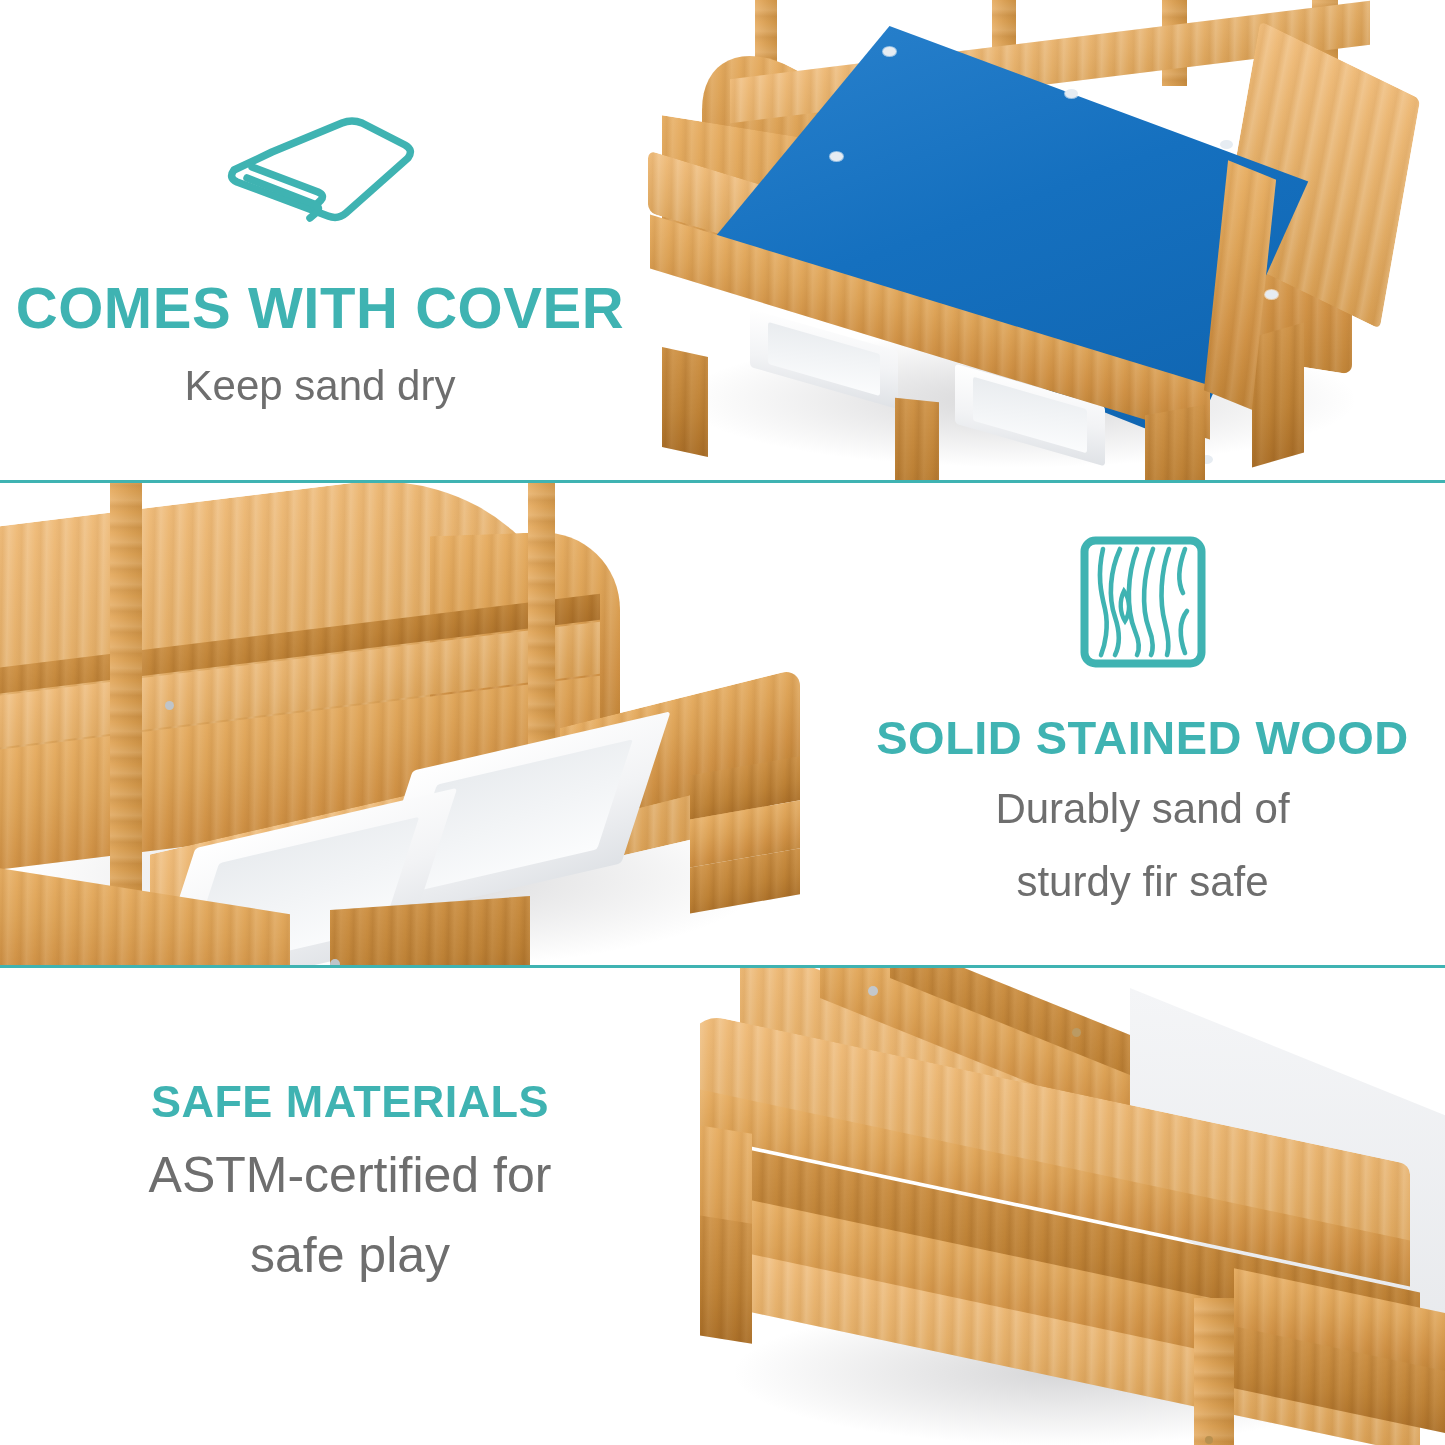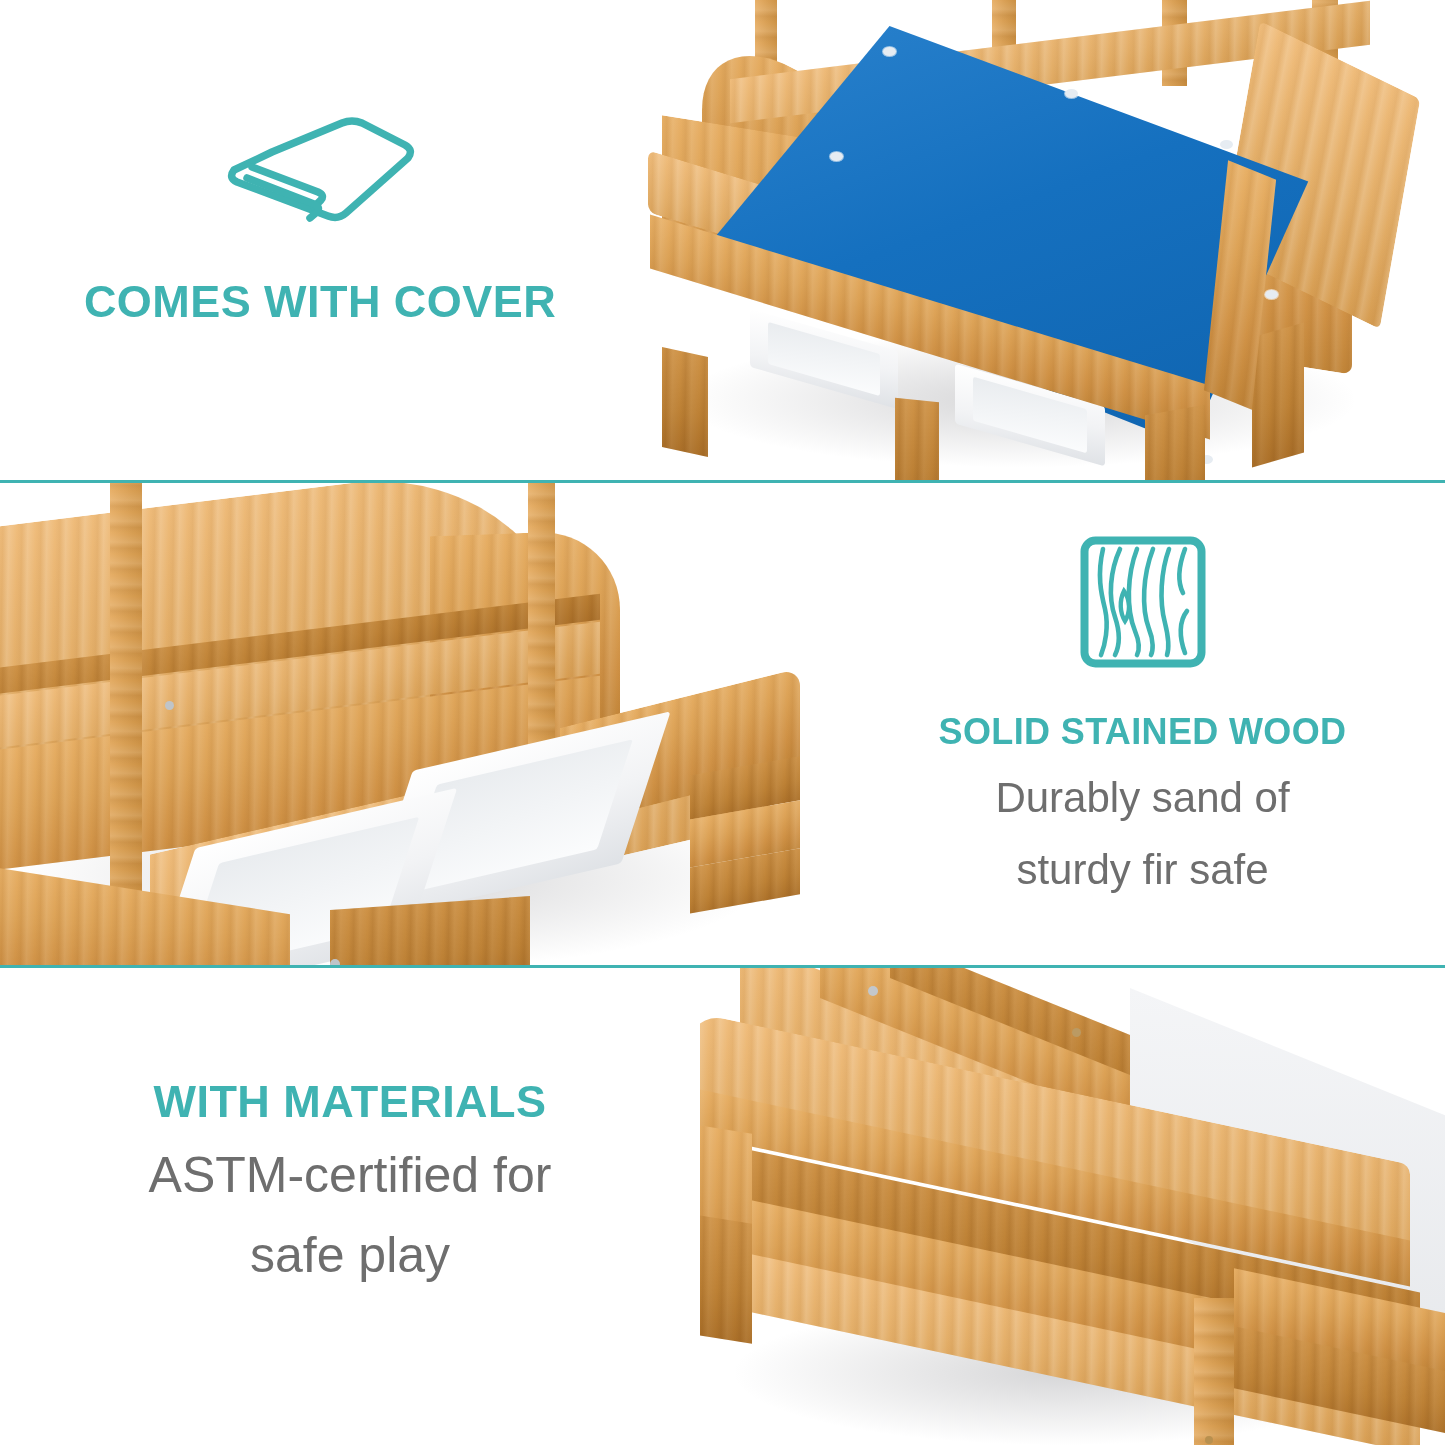--- a/index.html
+++ b/index.html
@@ -40,26 +40,26 @@
     white-space:nowrap;
   }
   .feature-sub {
     color:#6e6e6e;
     font-weight:300;
     line-height:1.20;
   }
 
   
   #feature-1 { width:640px; padding-top:112px; }
-  #feature-1 .feature-title { font-size:45px; margin-top:38px; }
+  #feature-1 .feature-title { font-size:58px; margin-top:38px; }
   #feature-1 .feature-sub   { font-size:42px; margin-top:22px; }
 
   
   #feature-2 { width:605px; margin-left:auto; padding-top:52px; }
-  #feature-2 .feature-title { font-size:36px; margin-top:40px; }
+  #feature-2 .feature-title { font-size:47px; margin-top:40px; }
   #feature-2 .feature-sub   { font-size:42px; margin-top:22px; }
 
   
   #feature-3 { width:700px; padding-top:68px; }
   #feature-3 .feature-title { font-size:45px; margin-top:42px; }
   #feature-3 .feature-sub   { font-size:50px; margin-top:20px; }
 
   
   .photo { position:relative; overflow:hidden; background:#fff; flex:1 1 auto; }
 
@@ -129,20 +129,21 @@
 
     <div class="feature-text" id="feature-1">
       <span class="feature-icon">
         <svg width="196" height="124" viewBox="0 0 196 124" fill="none">
           <path d="M50 40 L120 11 Q130 7 140 11 L183 33 Q192 38 186 46 L124 101 Q116 108 106 104 L15 70 Q6 66 12 58 Z" stroke="#3fb3b2" stroke-width="7.5" stroke-linejoin="round" fill="none"></path>
           <path d="M30 55 L96 80 Q103 83 99 88 L92 95" stroke="#3fb3b2" stroke-width="7.5" stroke-linecap="round" stroke-linejoin="round" fill="none"></path>
           <path d="M25 66 L92 92 Q99 95 95 100 L88 106" stroke="#3fb3b2" stroke-width="7.5" stroke-linecap="round" stroke-linejoin="round" fill="none"></path>
         </svg>
       </span>
       <div class="feature-title">COMES WITH COVER</div>
+      <div class="feature-sub">Keep sand dry</div>
     </div>
 
     <div class="photo" id="photo-1">
       <div class="shadow-soft" style="left:30px; top:330px; width:700px; height:140px;"></div>
 
       <div class="wood v" style="left:115px;  top:-10px; width:22px;  height:200px;"></div>
       <div class="wood v" style="left:352px;  top:-10px; width:24px;  height:115px;"></div>
       <div class="wood v" style="left:522px;  top:-10px; width:25px;  height:96px;"></div>
       <div class="wood v" style="left:672px;  top:-10px; width:26px;  height:150px;"></div>
 
@@ -254,21 +255,21 @@
       <div class="feature-title">SOLID STAINED WOOD</div>
       <div class="feature-sub">Durably sand of</div>
       <div class="feature-sub">sturdy fir safe</div>
     </div>
   </div>
   <div class="divider" id="divider-2"></div>
 
   <div class="band" id="band-3">
 
     <div class="feature-text" id="feature-3">
-      <div class="feature-title">WITH MATERIALS</div>
+      <div class="feature-title">SAFE MATERIALS</div>
       <div class="feature-sub">ASTM-certified for</div>
       <div class="feature-sub">safe play</div>
     </div>
 
     <div class="photo" id="photo-3">
       <div class="shadow-soft" style="left:20px; top:330px; width:680px; height:150px;"></div>
 
       <div class="wood v" style="left:58px; top:-10px; width:46px; height:120px;"></div>
 
       <div class="wood light" style="left:40px; top:-30px; width:640px; height:120px;

